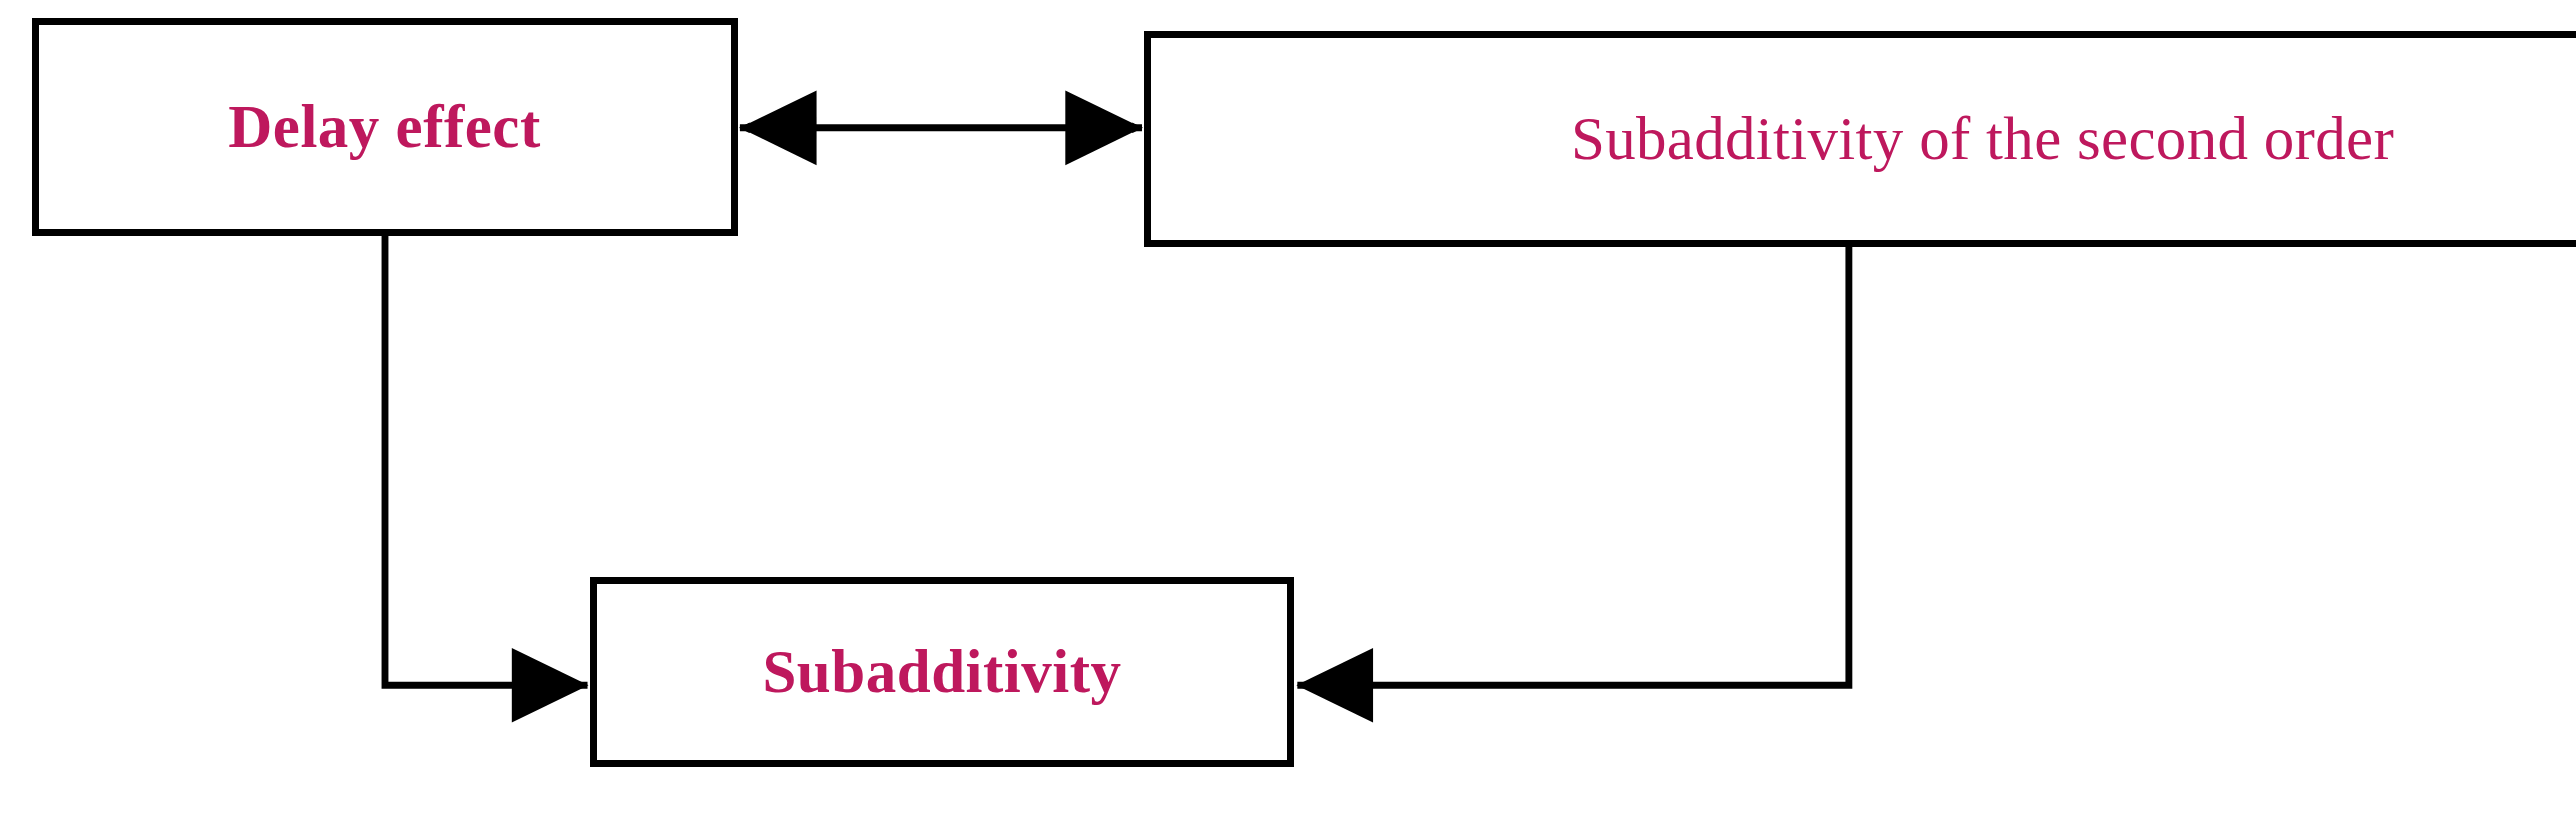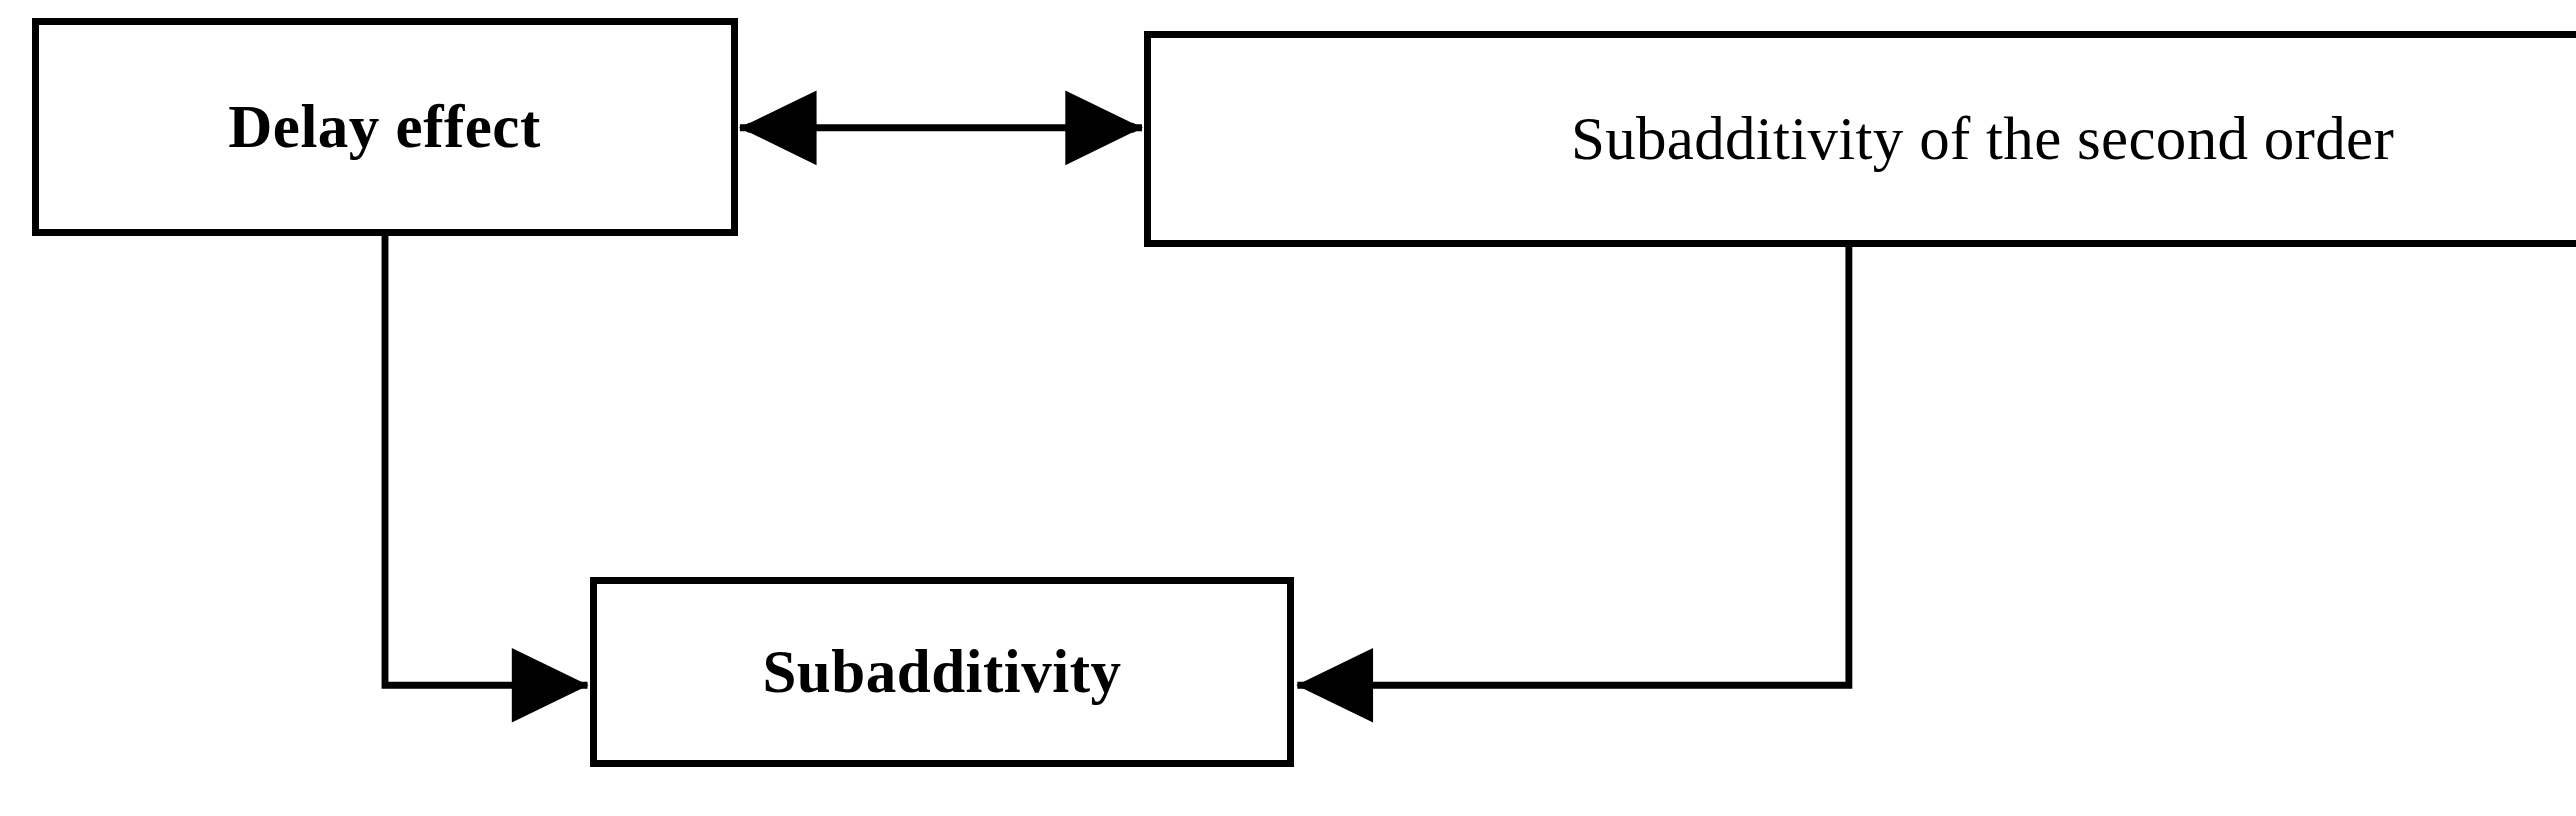--- a/index.html
+++ b/index.html
@@ -34,21 +34,21 @@
     display: flex;
     align-items: center;
     justify-content: center;
     text-align: center;
     line-height: 1.05;
     color: #000000;
     white-space: nowrap;
   }
   .node-label {
     display: block;
-    color: #000000;
+    color: #be185d;
   }
   .bold-label {
     font-weight: bold;
   }
   .regular-label {
     font-weight: normal;
   }
   
   #box-delay-effect {
     left: 31.5px;

